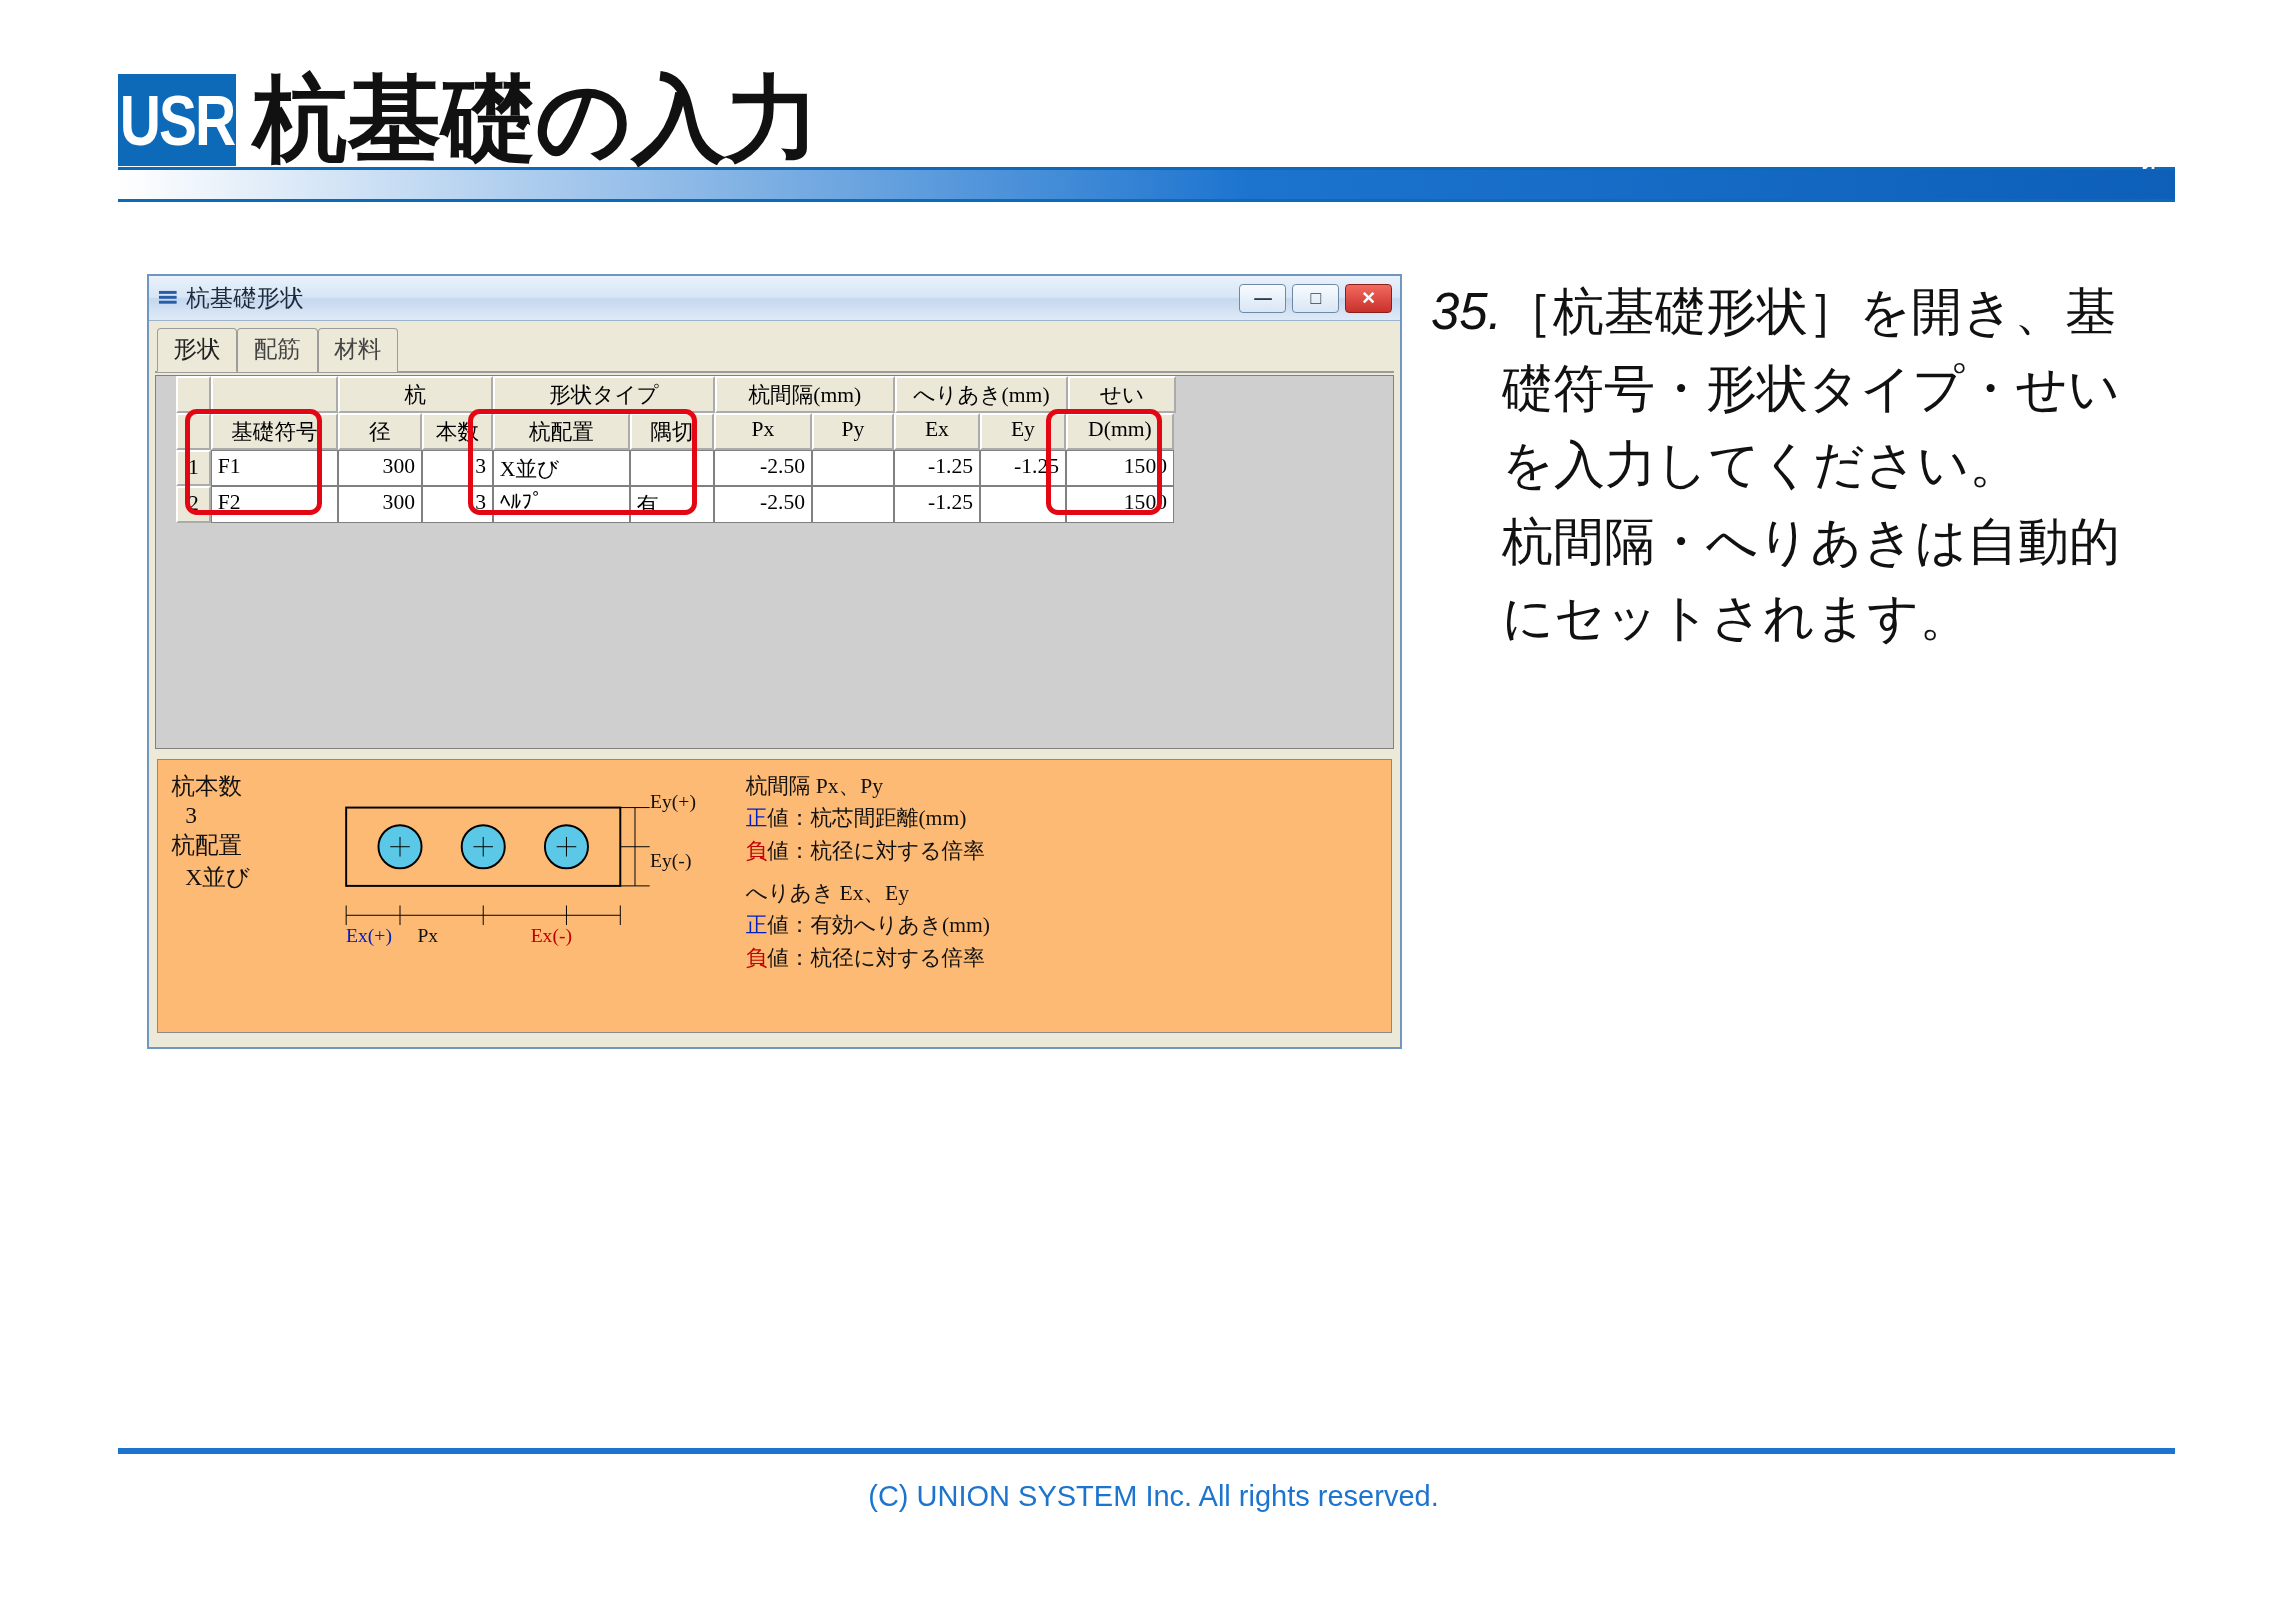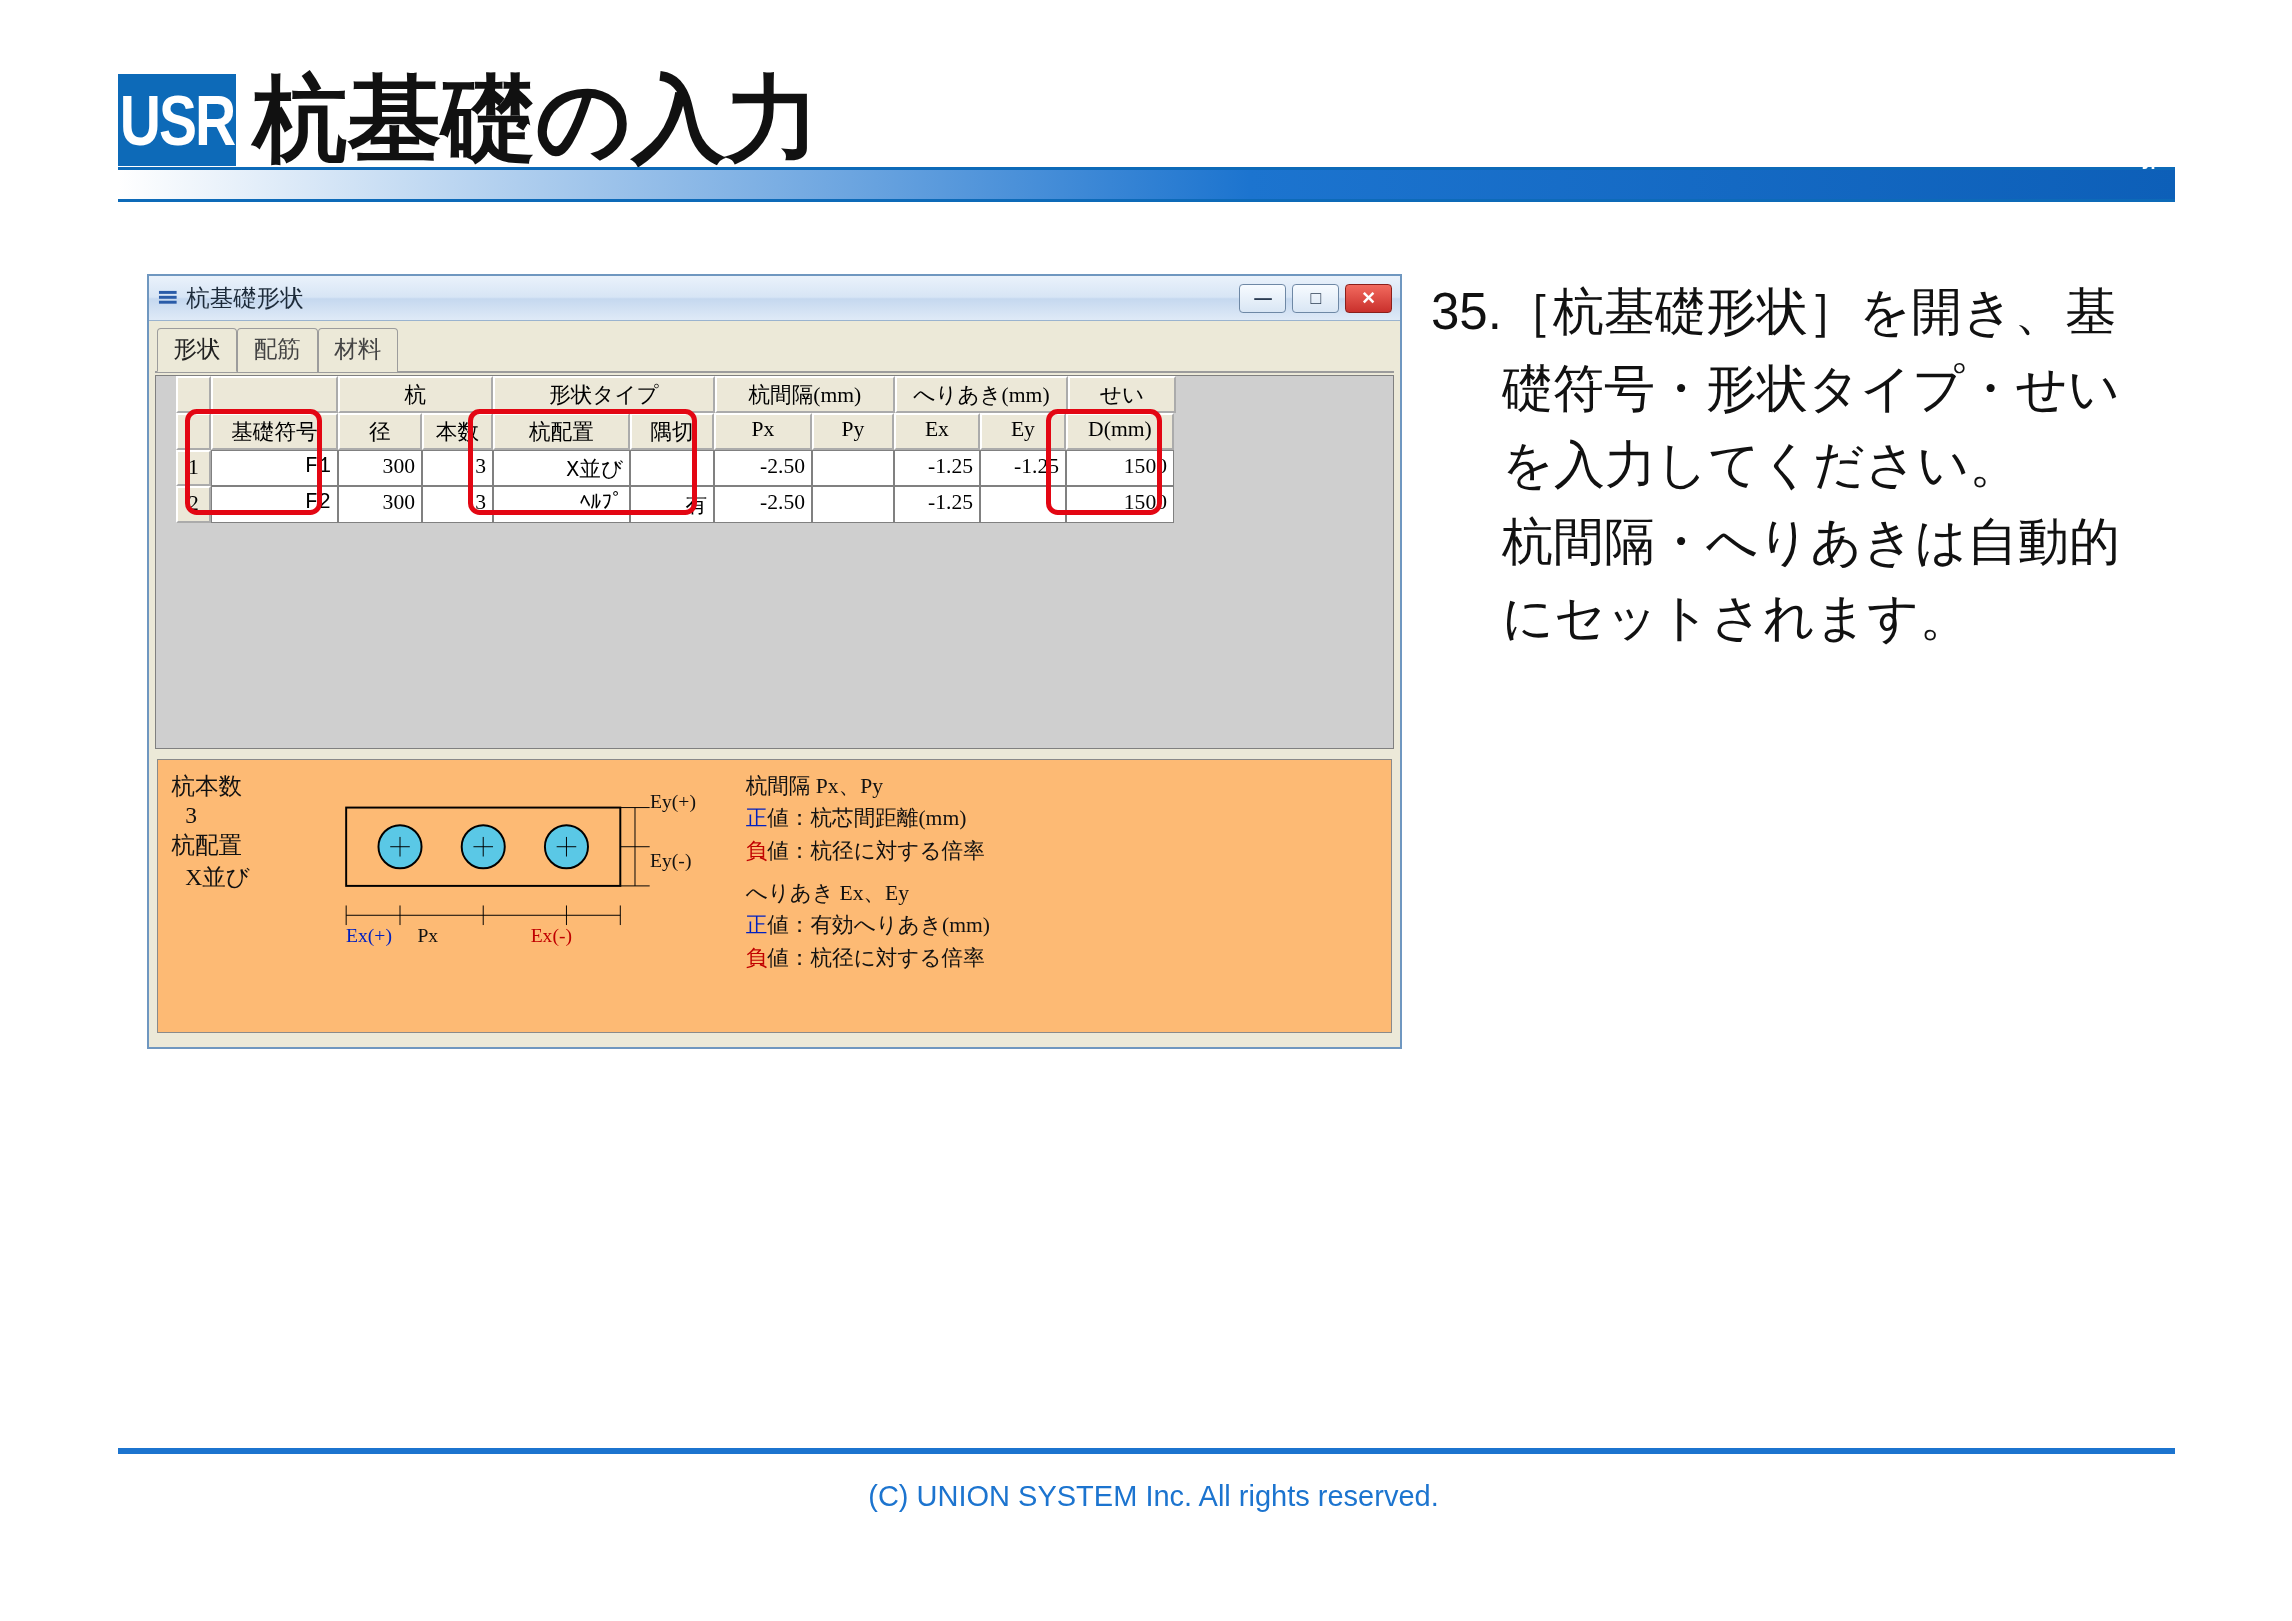--- a/index.html
+++ b/index.html
@@ -12,21 +12,21 @@
   .usr-logo span { transform: scaleY(1.25); }
   .page-title { margin-left: 17.6px; font: 700 94px/1 "Meiryo",sans-serif; color:#111; }
   .url { position:absolute; right:127px; top:137px; font:400 29px Arial; color:#fff; }
   .title-grad { position:absolute; left:118px; top:167px; right:118px; height:35px; background: linear-gradient(to right, #fff 0%, #1c74cf 55%, #0d5fb8 100%); border-top:3.9px solid #0d6ab8; border-bottom:3.9px solid #0d6ab8;}
 
   
   .body { position:absolute; left:127px; top:274px; right:127px; bottom:225px; display:flex; gap:29px; }
   .col-left { flex: 0 0 1255px; }
   .col-right { flex: 1; font: 400 51px/1.5 "Meiryo",sans-serif; color:#111; }
   .instr-wrap { display:flex; }
-  .instr-wrap .n { flex:0 0 auto; }
+  .instr-wrap .n { flex:0 0 auto;font-style:italic; }
   .instr-wrap .t { flex:1; }
 
   
   .win { width:1255px; border:2px solid #6f97c0; background:#f3f6fb; box-shadow: 0 0 0 1px #3b5f86 inset; }
   .win-titlebar { height:45px; background: linear-gradient(#eaf2fb,#d7e5f5 48%,#c5d8ef 52%,#dfeaf7); display:flex; align-items:center; padding:0 7.8px; border-bottom:1px solid #9ab3cf;}
   .win-title-icon { width:21.6px; height:21.6px; margin-right:7.8px; display:inline-flex; }
   .win-title { font:400 23.5px "Meiryo"; color:#1d2b3a; }
   .win-ctl { margin-left:auto; display:flex; gap:5.9px; }
   .wc-btn { width:47px; height:29px; border:1px solid #6e88a5; border-radius:3.9px; background:linear-gradient(#f7fbff,#d9e6f4); display:flex; align-items:center; justify-content:center; font:700 17.6px Arial; color:#2b3c52; }
   .wc-close { background:linear-gradient(#f26a5e,#c9302c); color:#fff; border-color:#8a1f1a;}
@@ -43,21 +43,21 @@
   .grid-wrap { margin:2px 5.9px 0; background:#cfcfcf; border:1px solid #808080; }
   .grp-cell { border:1px solid #808080; background:#ece8d8; font:400 21.6px "MS PGothic"; text-align:center; padding:2px 2px; }
   .gh-top { display:grid; grid-template-columns: 35px 127px 155px 222px 180px 173px 108px; }
   .gh-top .grp-cell { border:2px outset #fff; }
   .gh-sub { display:grid; grid-template-columns: 35px 127px 84px 71px 137px 84px 98px 82px 86px 86px 108px; }
   .gh-sub .cell { border:2px outset #fff; background:#ece8d8; font:400 21.6px "MS PGothic"; text-align:center; padding:2px 0; }
   .data-row { display:grid; grid-template-columns: 35px 127px 84px 71px 137px 84px 98px 82px 86px 86px 108px; }
   .data-row .cell { border:1px solid #808080; background:#fff; font:400 21.6px "MS PGothic"; padding:2.9px 5.9px; }
   .data-row .cell.hd { background:#ece8d8; border:2px outset #fff; text-align:center;}
   .data-row .cell.r { text-align:right; }
-  .data-row .cell.l { text-align:right;font-family:Liberation Mono, monospace; }
+  .data-row .cell.l { text-align:left; }
   .grid-empty { height:225px; background:#cfcfcf; }
 
   .highlight-box { position:absolute; border:5.9px solid #e30613; border-radius:11.8px; pointer-events:none; }
 
   
   .legend { margin:9.8px 7.8px 0; border:1px solid #8a8a8a; background:#fdba74; height:274px; padding:9.8px 13.7px; display:flex; gap:17.6px; font:400 21.6px "MS PGothic"; color:#111;}
   .legend .left-txt { width:118px; line-height:1.5; font:400 23.5px "MS PGothic"; }
   .legend .mid-diagram { width:421px; position:relative; }
   .legend .right-txt { flex:1; line-height:1.5; }
   .legend .right-txt .blue { color:#0020c0; }

